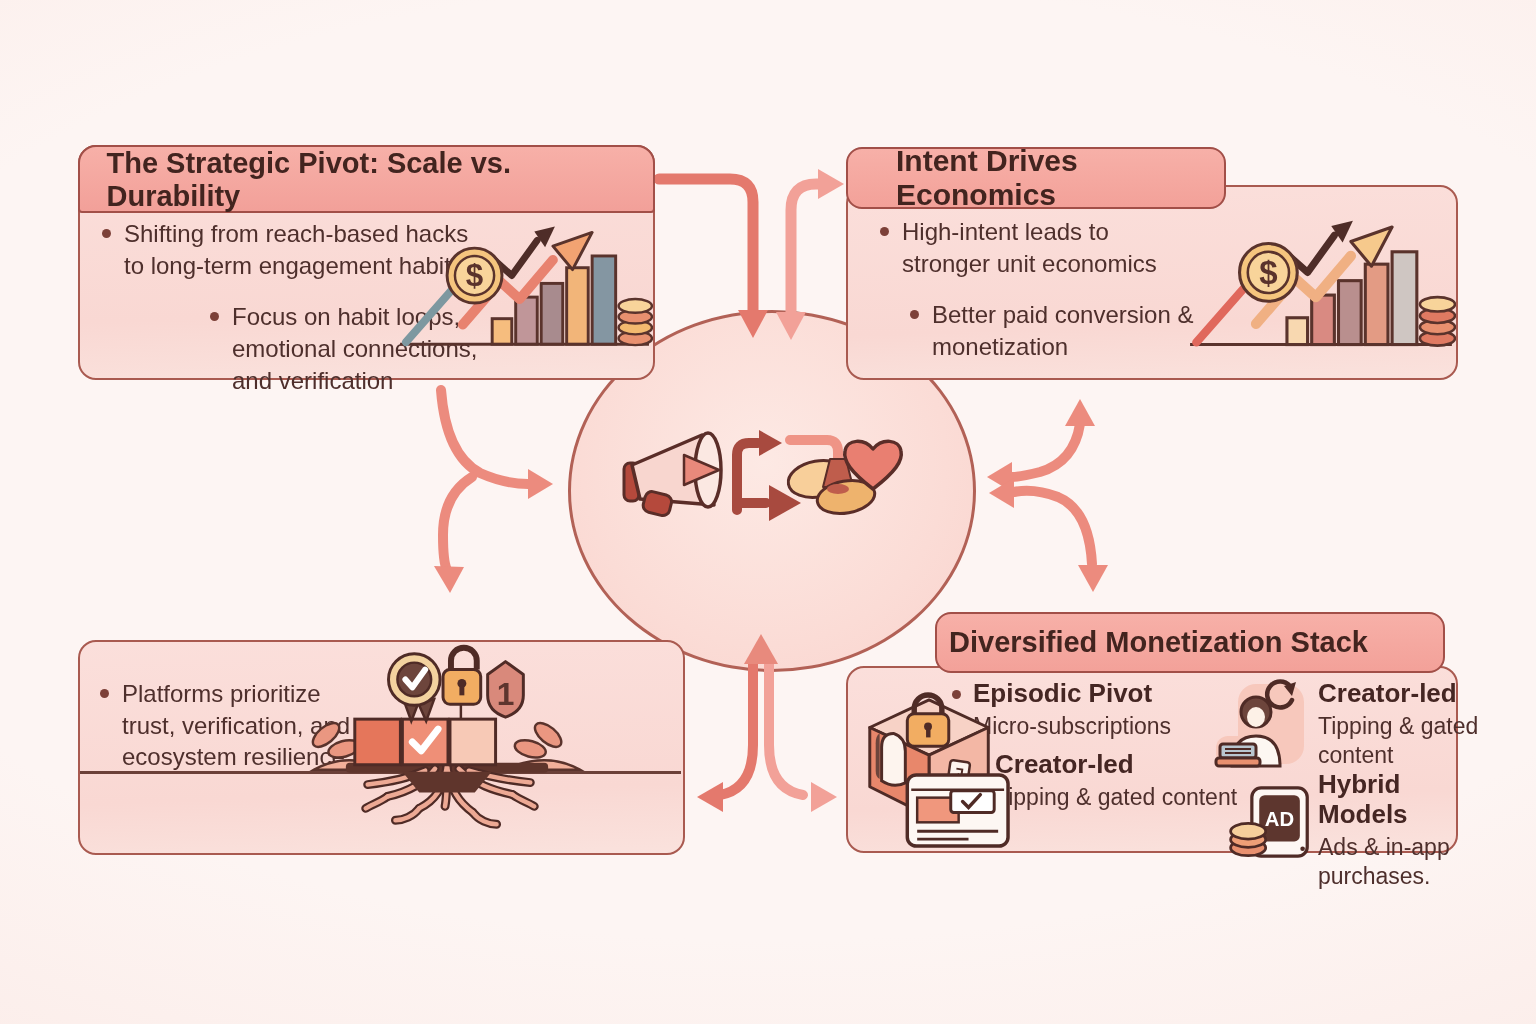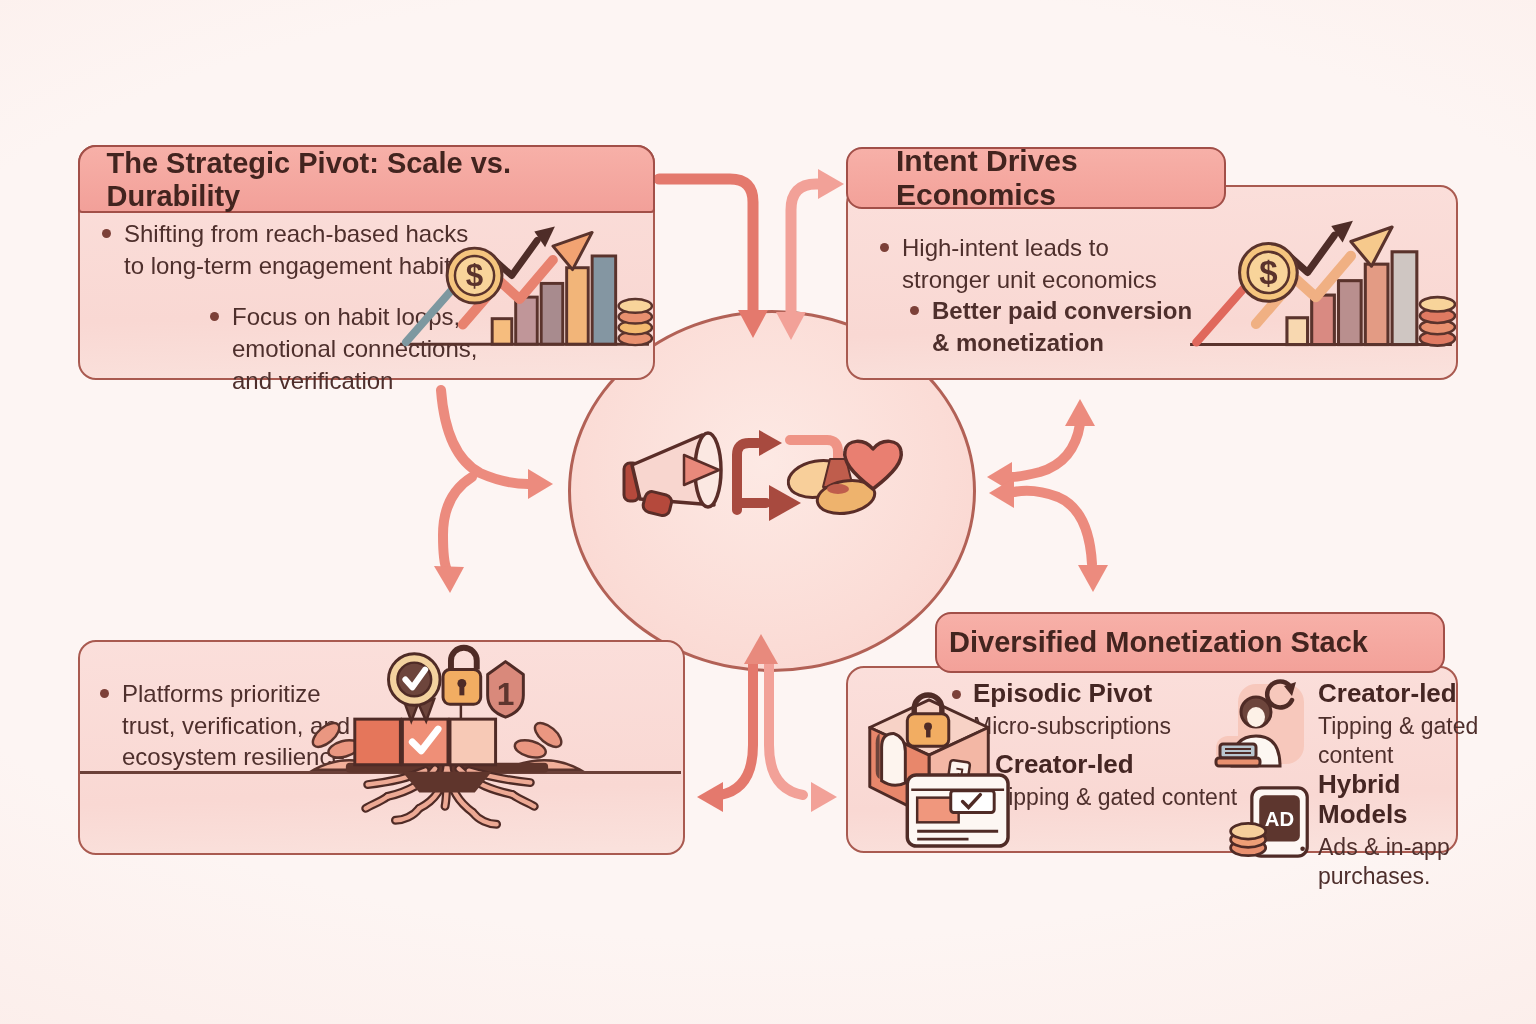--- a/index.html
+++ b/index.html
@@ -55,23 +55,23 @@
   .bl-groundline{position:absolute;left:80px;top:771px;width:601px;height:2.5px;background:#6b4038;}
 
   
   .bullets{position:absolute;margin:0;padding:0;list-style:none;}
   .bullets li{display:flex;gap:13px;color:#4e2f2c;font-size:24px;line-height:1.32;justify-content:flex-end;}
   .bullets .dot{flex:0 0 9px;width:9px;height:9px;border-radius:50%;background:#7c4038;margin-top:11px;}
   .tl-bullets{left:102px;top:218px;}
   .tl-bullets li:nth-child(1) span.t{width:370px;}
   .tl-bullets li:nth-child(2){margin-top:20px;}
   .tl-bullets li:nth-child(2) span.t{width:262px;}
-  .tr-bullets{left:880px;top:232px;}
+  .tr-bullets{left:880px;top:216px;}
   .tr-bullets li:nth-child(1) span.t{width:300px;}
-  .tr-bullets li:nth-child(2){font-weight:bold;}
+  .tr-bullets li:nth-child(2){margin-top:20px;}
   .tr-bullets li:nth-child(2) span.t{width:270px;}
   .bl-bullets{left:100px;top:678px;}
   .bl-bullets li span.t{width:252px;}
 
   
   .mon-item{position:absolute;color:#4e2f2c;}
   .mon-item .hd{font-weight:bold;font-size:26px;color:#452623;line-height:1.15;}
   .mon-item .dt{font-size:23px;line-height:1.25;margin-top:3px;}
   .mon-epi{left:952px;top:679px;display:flex;gap:12px;}
   .mon-epi .dot{flex:0 0 9px;width:9px;height:9px;border-radius:50%;background:#7c4038;margin-top:11px;}

